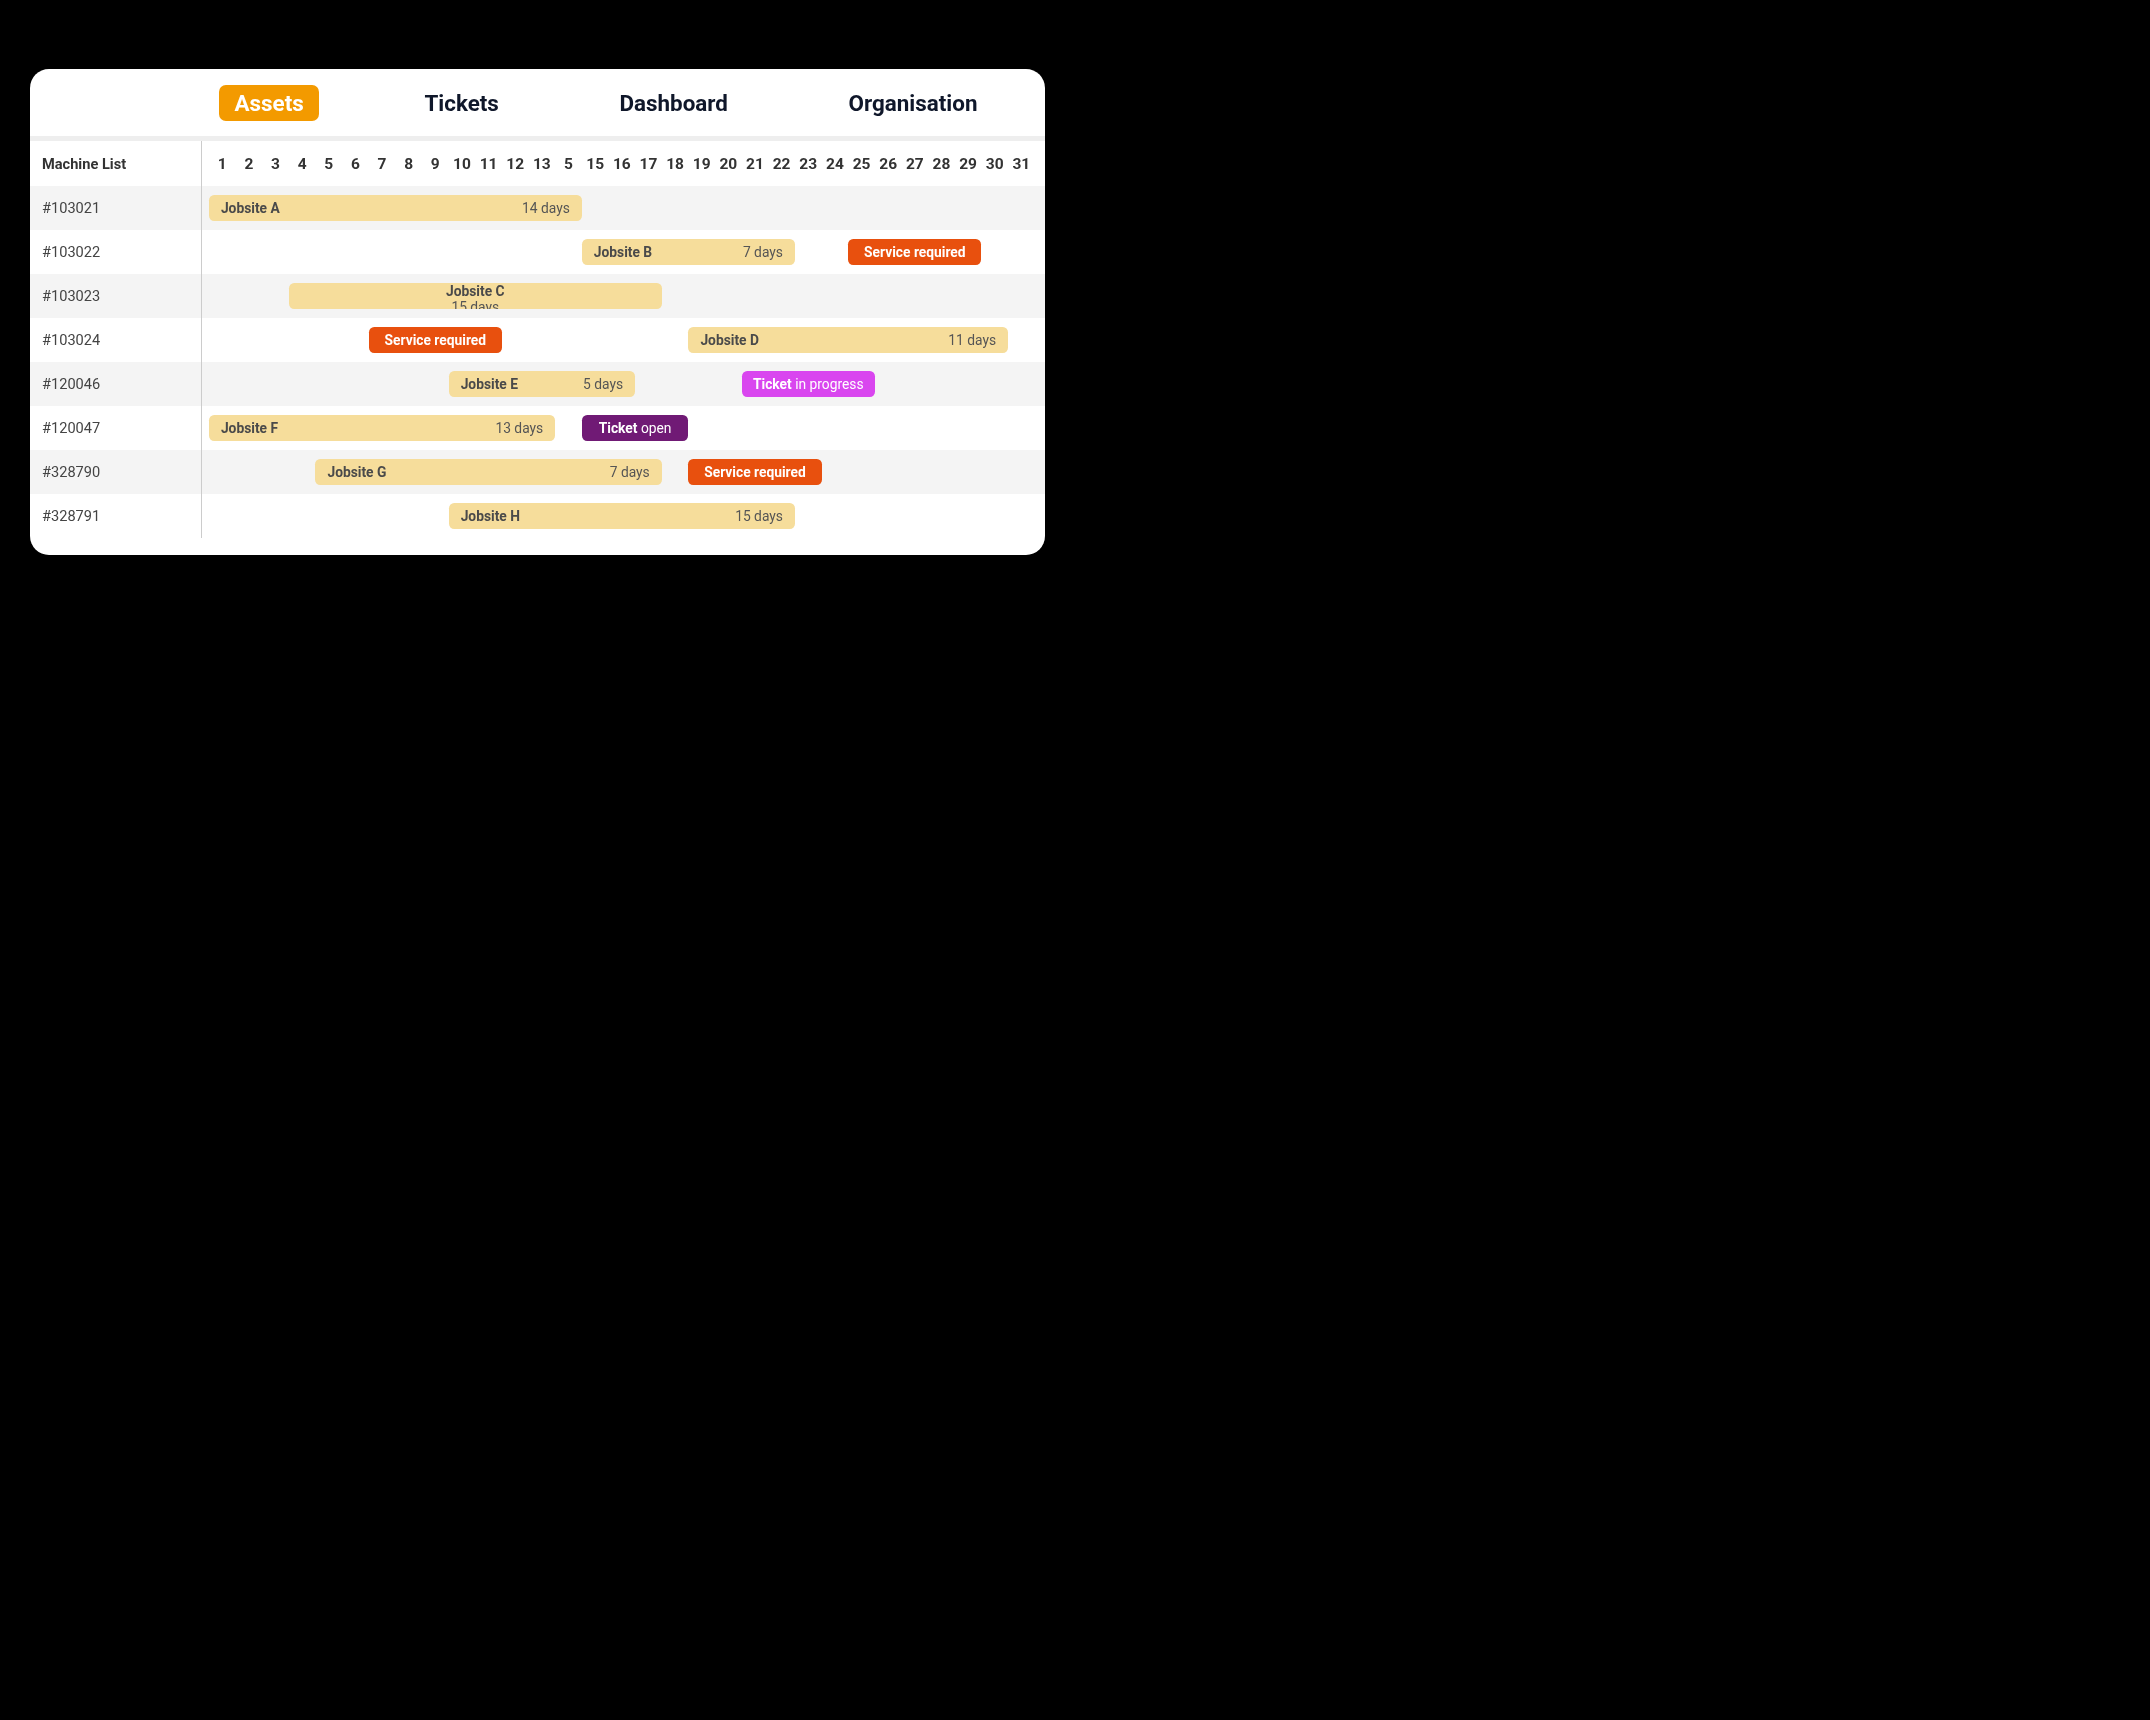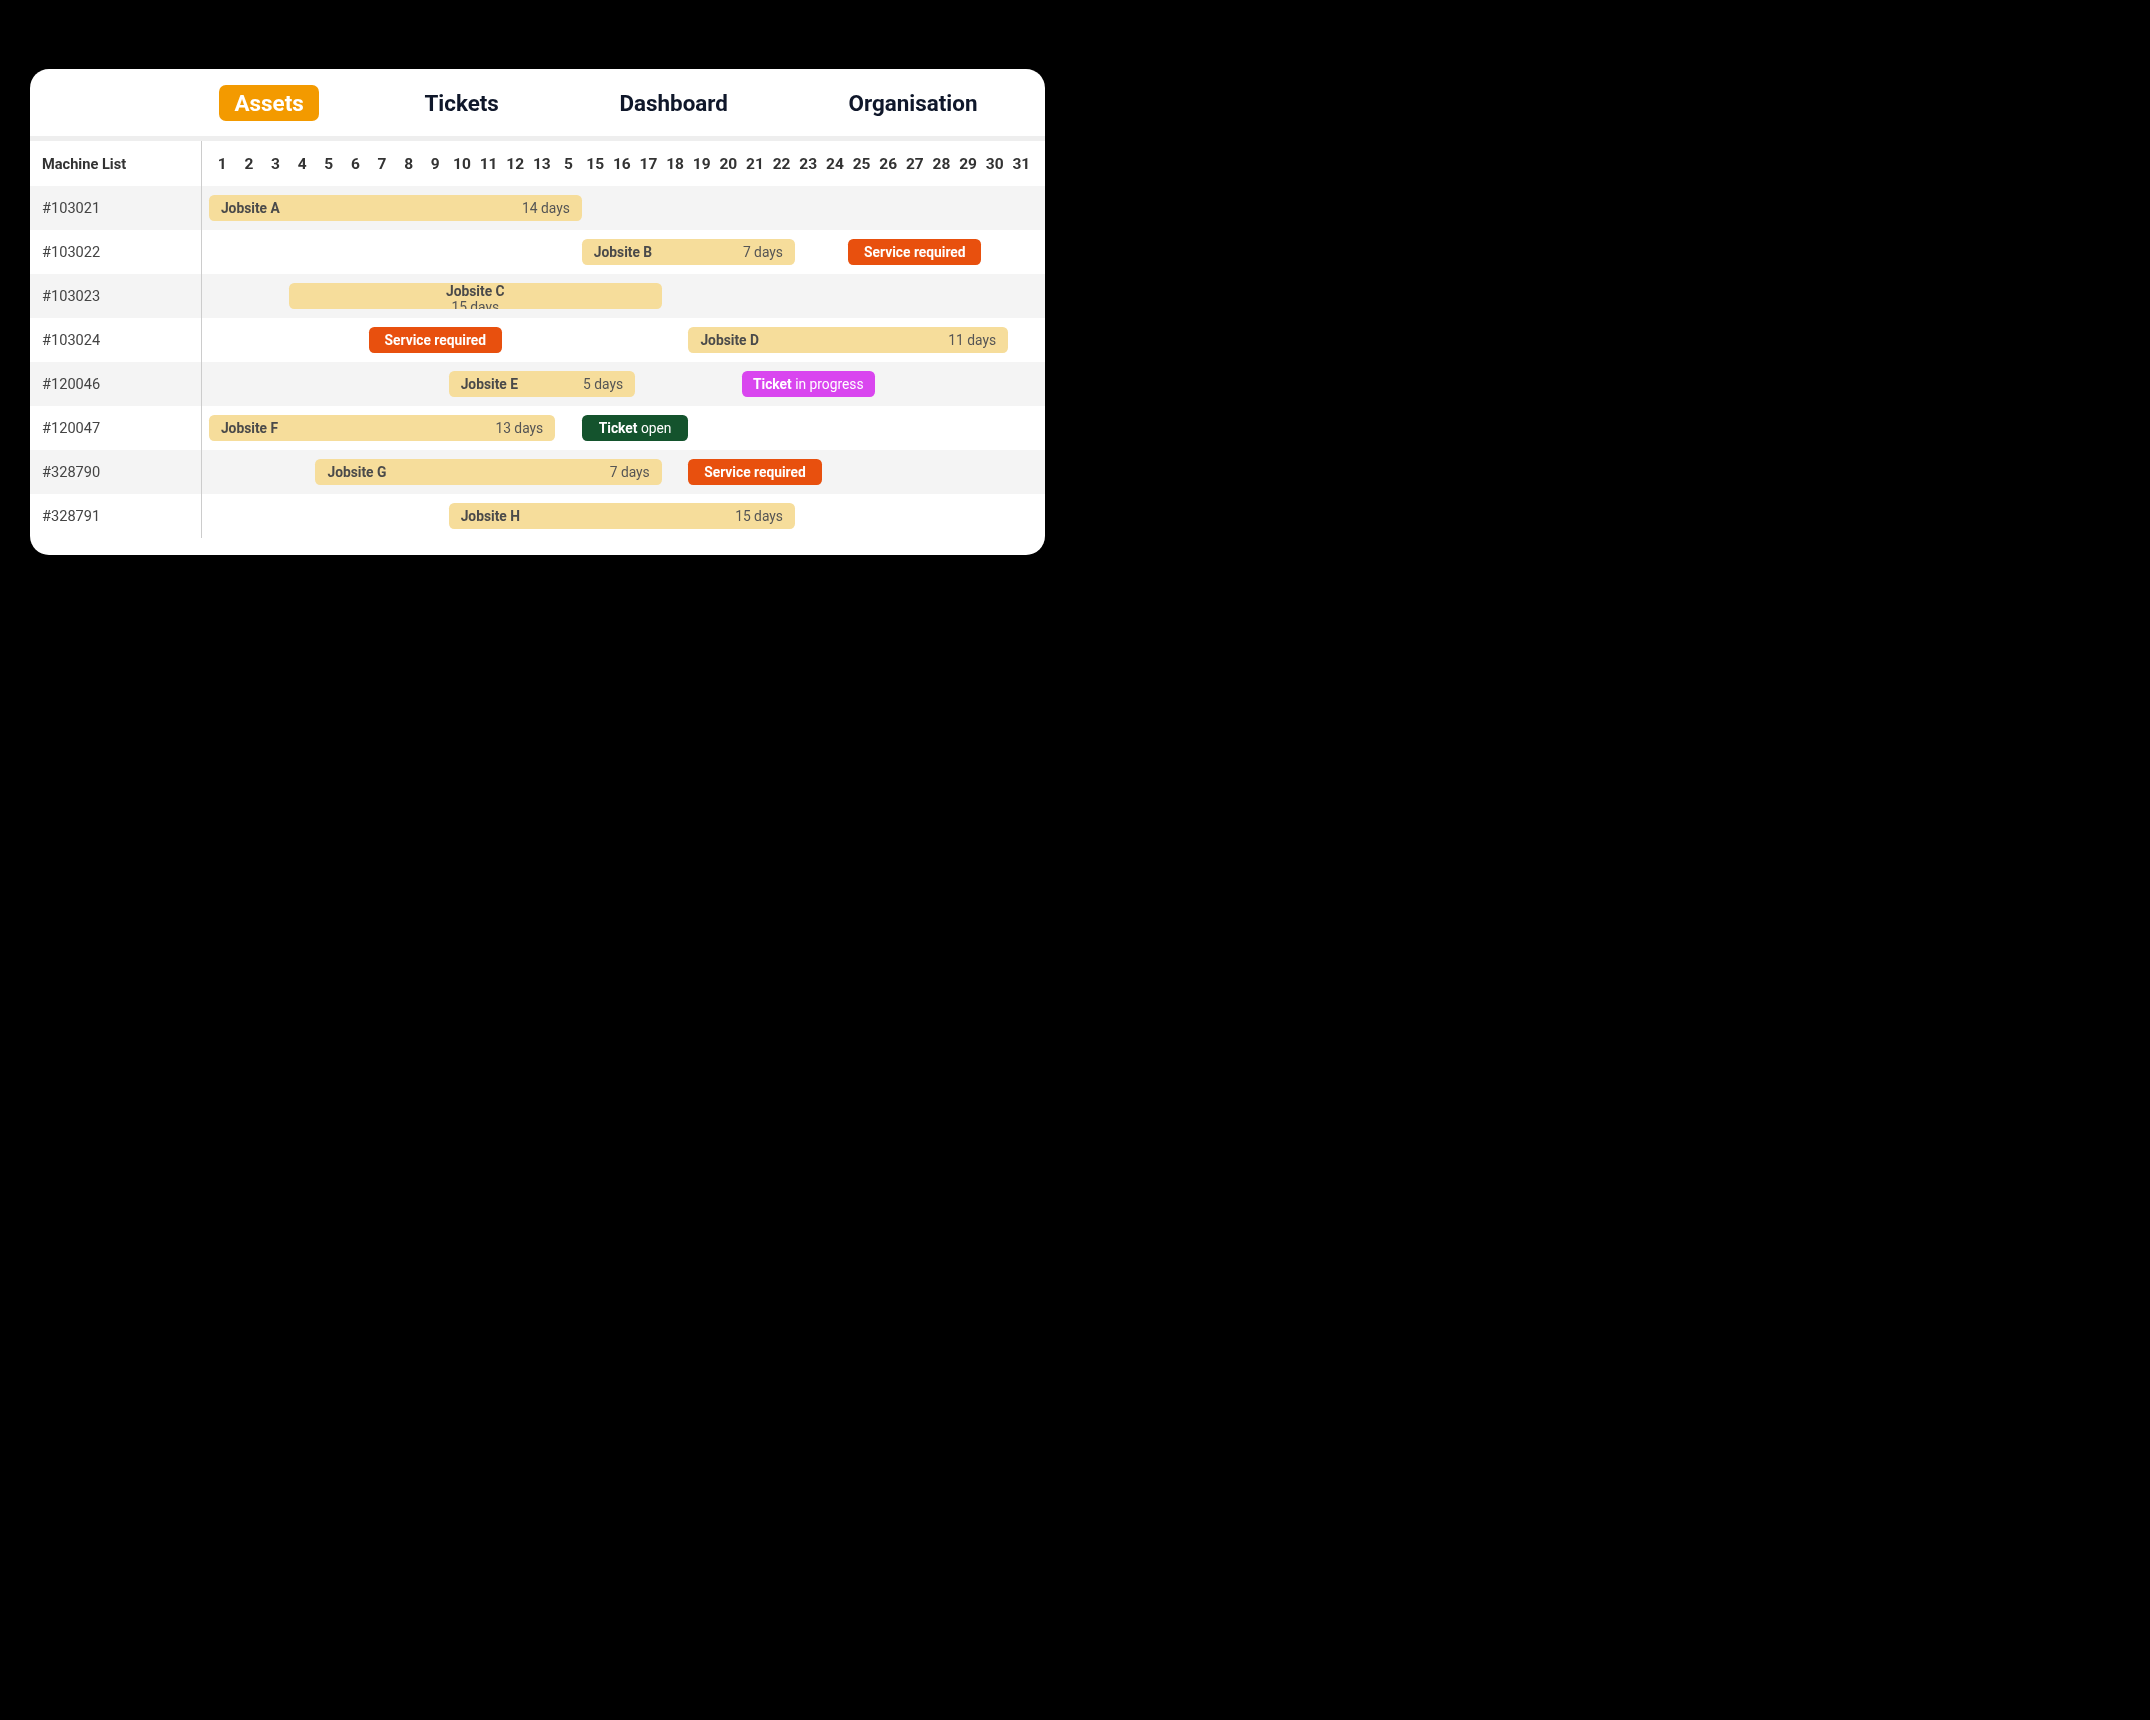--- a/index.html
+++ b/index.html
@@ -102,21 +102,21 @@
     font-size: 13.8px;
     font-weight: 700;
     white-space: nowrap;
     overflow: hidden;
   }
   .bar .dur { font-weight: 400; color: #555; }
   .bar.jobsite { background: #f6dd9b; color: #4a4a4a; }
   .bar.service { background: #e8500e; color: #fff; justify-content: center; }
   .bar.ticket-progress { background: #d946ef; color: #fff; justify-content: center; }
   .bar.ticket-progress .lbl b { color:#fff; }
-  .bar.ticket-open { background: #14532d; color: #fff; justify-content: center; }
+  .bar.ticket-open { background: #701a75; color: #fff; justify-content: center; }
   .bar .lbl { font-weight: 400; }
   .bar .lbl b { font-weight: 700; }
   .bottom-pad { height: 17px; }
 </style>
 </head>
 <body>
 
 <div class="window">
 
   <div class="tabs" id="tabs">

